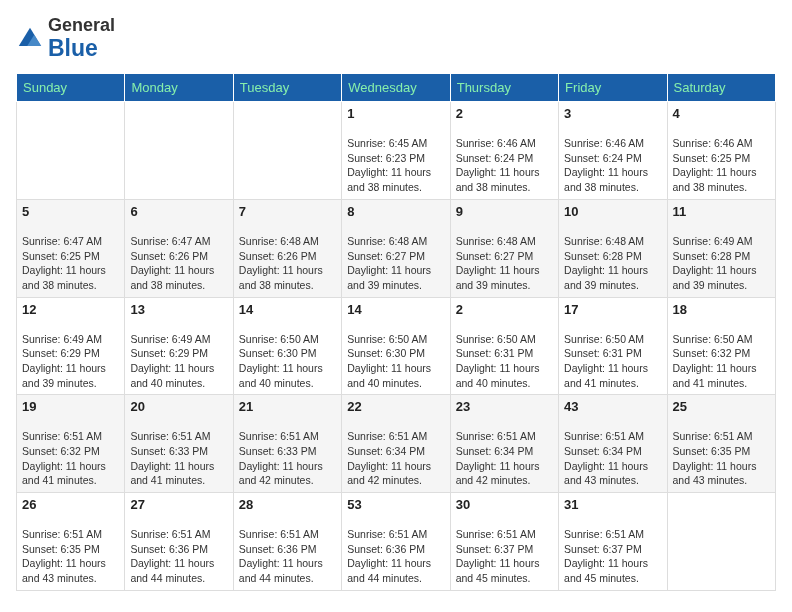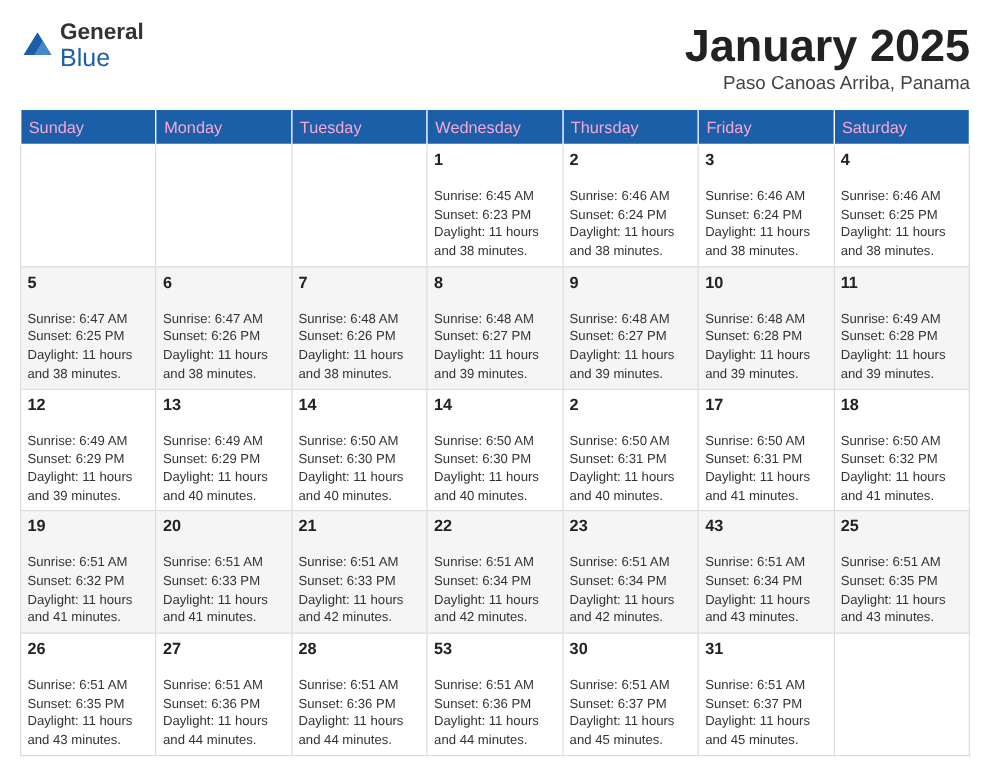--- a/index.html
+++ b/index.html
@@ -26,22 +26,22 @@
       flex-direction: column;
       line-height: 1.1;
       justify-content: center;
     }
     .logo-general {
       font-size: 18px;
       font-weight: bold;
       color: #333;
     }
     .logo-blue {
-      font-size: 20px;
-      font-weight: normal;
+      font-size: 23px;
+      font-weight: bold;
       color: #1a5fa8;
     }
     .logo-icon {
       width: 28px;
       height: 28px;
     }
     .title-block {
       text-align: right;
     }
     .month-title {
@@ -53,21 +53,21 @@
       font-size: 15px;
       color: #444;
     }
     .calendar {
       width: 100%;
       border-collapse: collapse;
       font-size: 11px;
     }
     .calendar th {
       background: #1a5fa8;
-      color: #f9a8d4;
+      color: #86efac;
       text-align: left;
       padding: 6px 6px;
       font-size: 13px;
       font-weight: normal;
       border: 1px solid #fff;
     }
     .calendar td {
       border: 1px solid #ddd;
       vertical-align: top;
       padding: 4px 5px;
@@ -102,24 +102,20 @@
   <div class="logo">
     <svg class="logo-icon" viewBox="0 0 40 40">
       <polygon points="20,4 36,30 4,30" fill="#1a5fa8"></polygon>
       <polygon points="26,14 36,30 16,30" fill="#5b9bd5" opacity="0.7"></polygon>
     </svg>
     <div class="logo-text">
       <span class="logo-general">General</span>
       <span class="logo-blue">Blue</span>
     </div>
   </div>
-  <div class="title-block">
-    <div class="month-title">January 2025</div>
-    <div class="subtitle">Paso Canoas Arriba, Panama</div>
-  </div>
 </div>
 
 <table class="calendar">
   <thead>
     <tr>
     <th>Sunday</th>
         <th>Monday</th>
         <th>Tuesday</th>
         <th>Wednesday</th>
         <th>Thursday</th>

